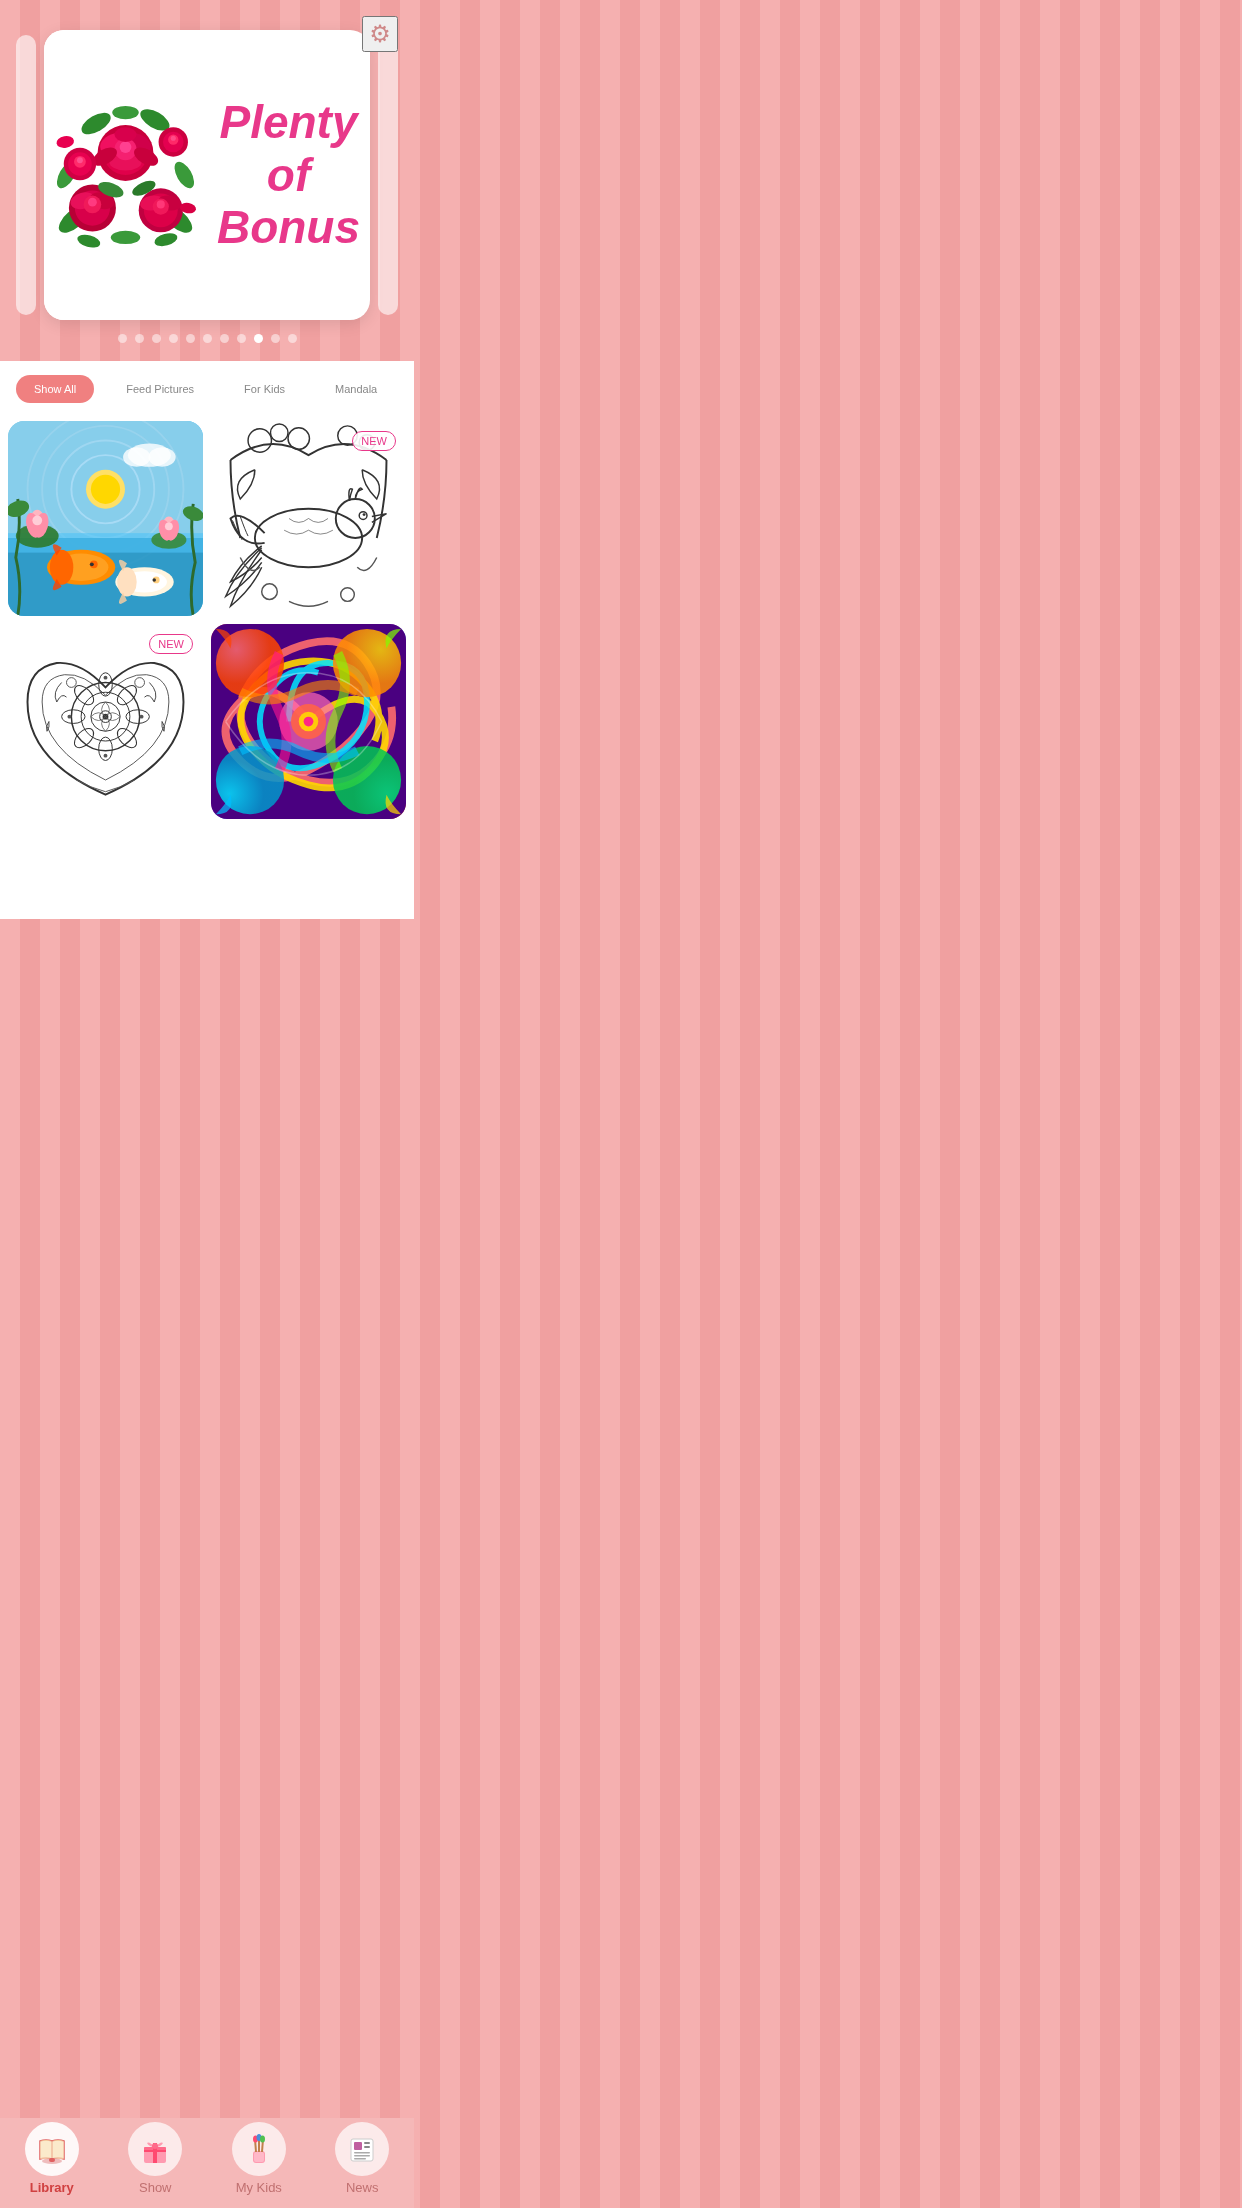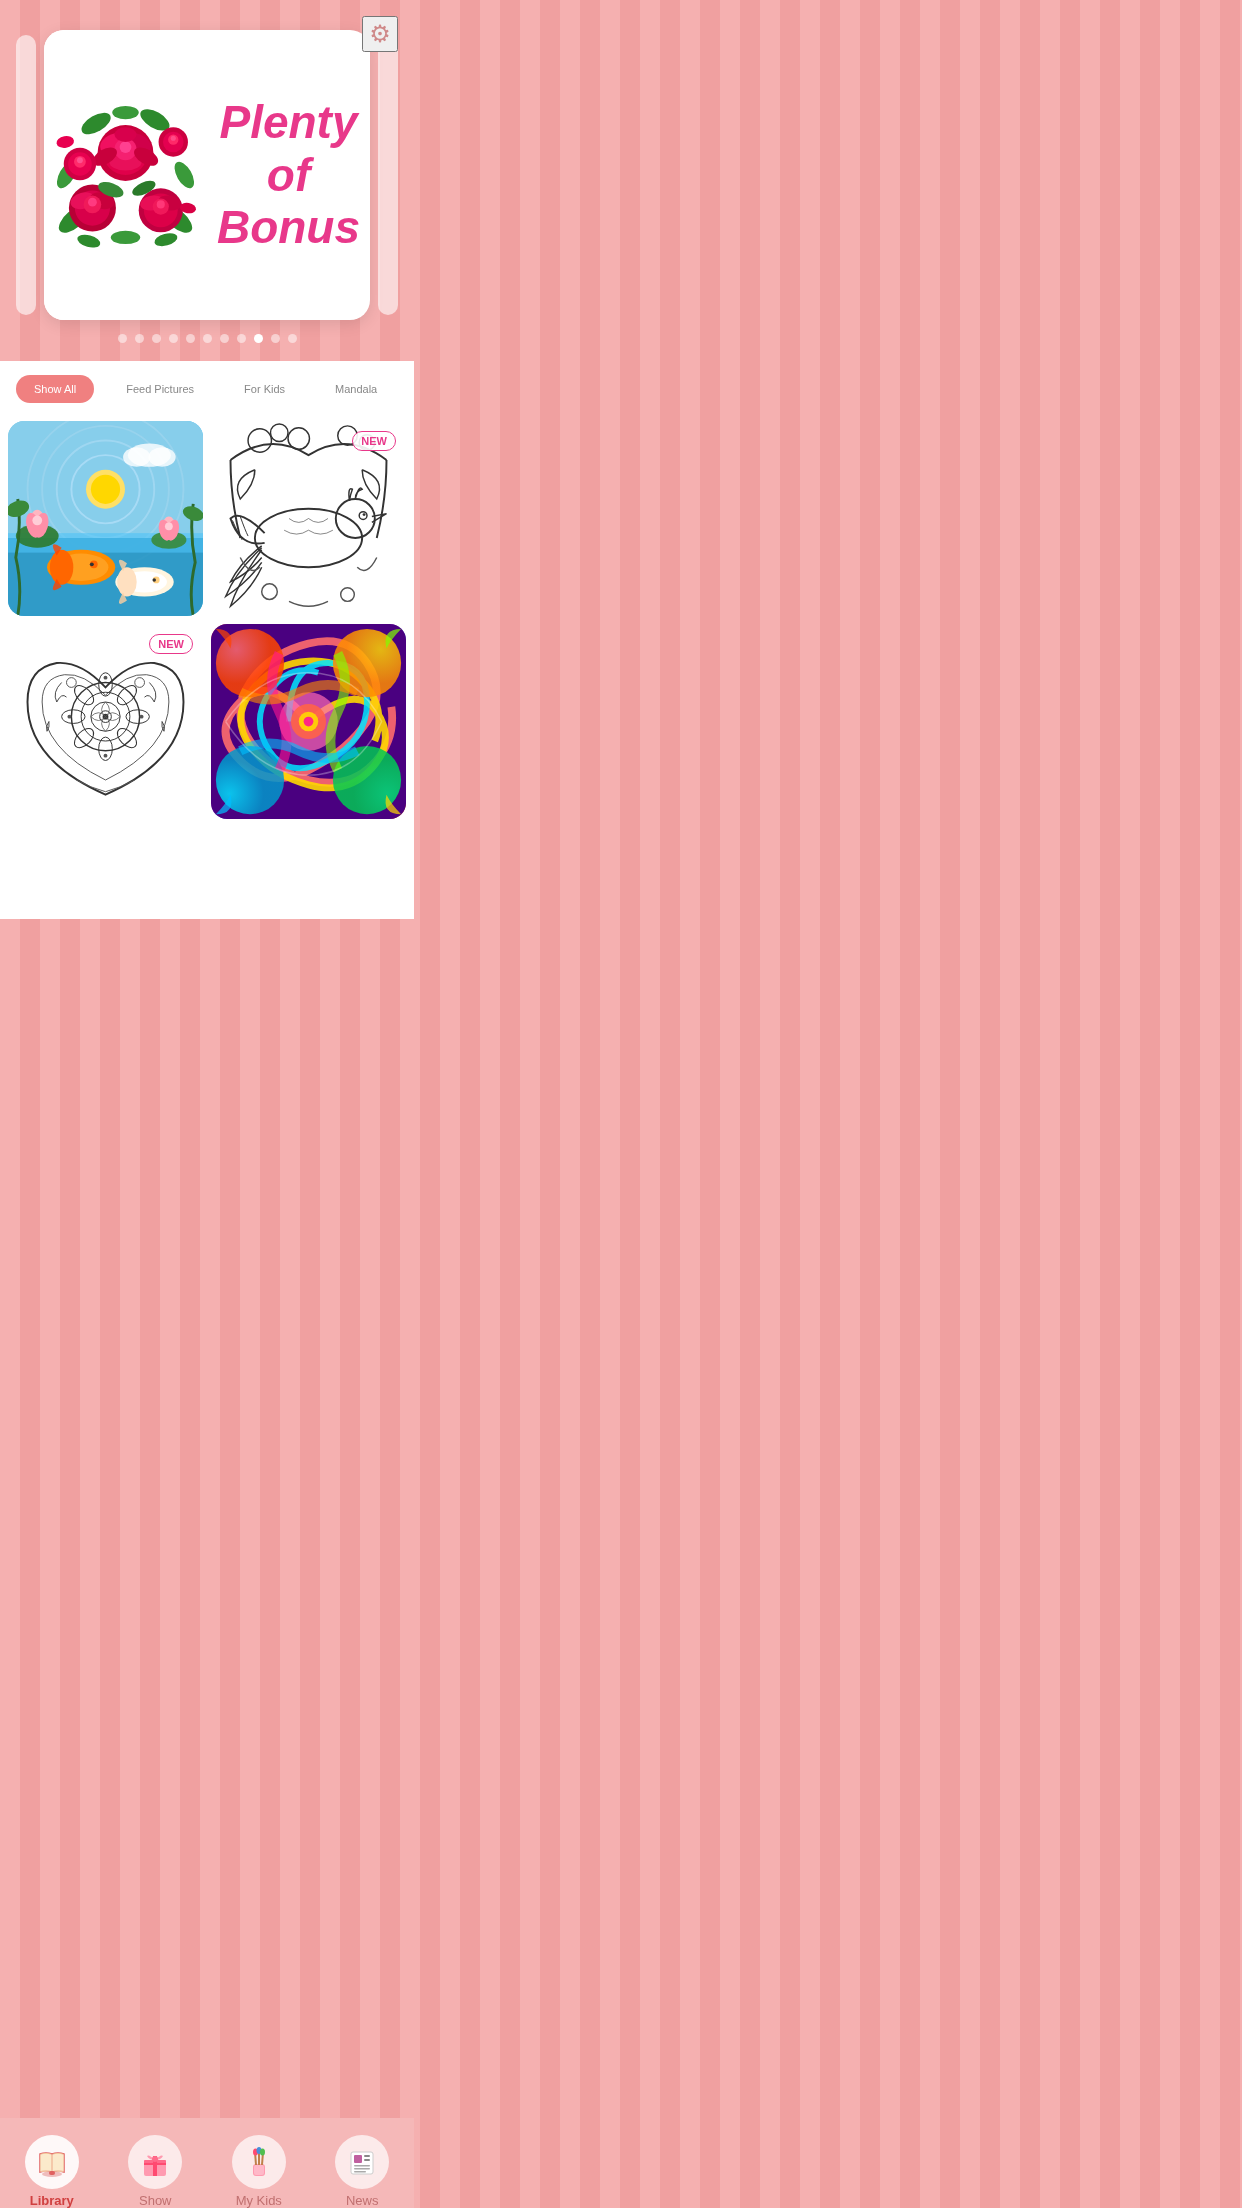--- a/index.html
+++ b/index.html
@@ -193,21 +193,21 @@
       cursor: pointer;
     }
 
     .grid-item .new-badge {
       position: absolute;
       top: 10px;
       right: 10px;
       background: rgba(255,255,255,0.9);
       color: #e8388a;
       font-size: 11px;
-      font-weight: 700;
+      font-weight: 400;
       padding: 3px 8px;
       border-radius: 12px;
       border: 1.5px solid #e8388a;
       text-align: right;
     }
 
     
     .koi-img {
       width: 100%;
       height: 100%;
@@ -253,21 +253,21 @@
     .bottom-nav {
       position: fixed;
       bottom: 0;
       left: 0;
       width: 414px;
       height: 90px;
       background: #f5b8b8;
       display: flex;
       align-items: flex-end;
       justify-content: space-around;
-      padding-bottom: 0;
+      padding-bottom: 13px;
     }
 
     .nav-item {
       display: flex;
       flex-direction: column;
       align-items: center;
       gap: 4px;
       cursor: pointer;
       flex: 1;
     }

